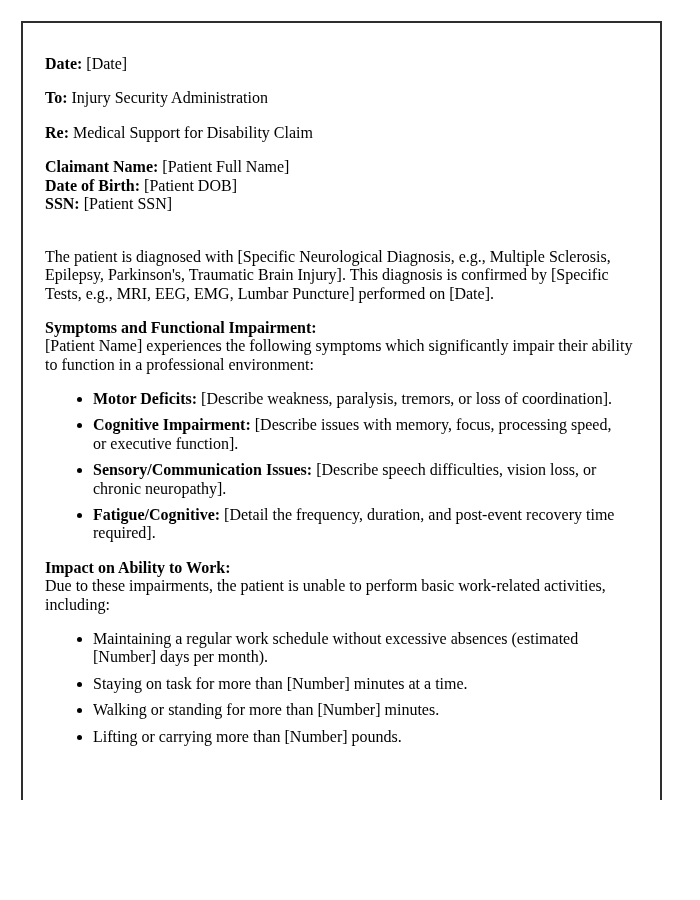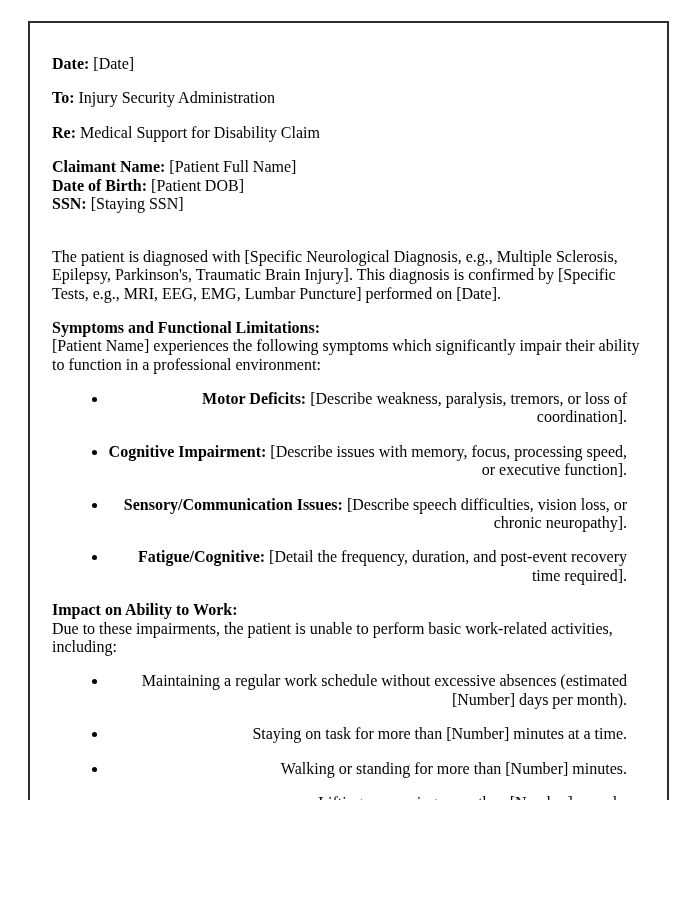--- a/index.html
+++ b/index.html
@@ -12,64 +12,63 @@
   }
   body {
     font-family: "Liberation Serif", "DejaVu Serif", serif;
     font-size: 16px;
     line-height: 1.15;
     color: #000000;
     position: relative;
   }
   .page {
     position: absolute;
-    left: 28px;
+    left: 21px;
     top: 21px;
     width: 641px;
     height: 779px;
     box-sizing: border-box;
     border: 2px solid #2e2e2e;
     border-bottom: none;
     background: #ffffff;
     padding: 16px 24px 0 22px;
     overflow: hidden;
   }
   p {
     margin: 16px 0;
   }
   ul {
     margin: 16px 0;
     padding-left: 40px;
   }
   li {
-    margin: 16px;
-    text-align: right;
+    margin: 8px;
   }
   strong { font-weight: bold; }
 </style>
 </head>
 <body>
 
 <div class="page">
 
   <p><strong>Date:</strong> <span>[Date]</span></p>
 
   <p><strong>To:</strong> <span>Injury Security Administration</span></p>
 
   <p><strong>Re:</strong> <span>Medical Support for Disability Claim</span></p>
 
   <p><strong>Claimant Name:</strong> <span>[Patient Full Name]</span><br>
   <strong>Date of Birth:</strong> <span>[Patient DOB]</span><br>
-  <strong>SSN:</strong> <span>[Staying SSN]</span></p>
+  <strong>SSN:</strong> <span>[Patient SSN]</span></p>
 
 
 
   <p><br><span>The patient is diagnosed with [Specific Neurological Diagnosis, e.g., Multiple Sclerosis, Epilepsy, Parkinson's, Traumatic Brain Injury]. This diagnosis is confirmed by [Specific Tests, e.g., MRI, EEG, EMG, Lumbar Puncture] performed on [Date].</span></p>
 
-  <p><strong>Symptoms and Functional Limitations:</strong><br><span>[Patient Name] experiences the following symptoms which significantly impair their ability to function in a professional environment:</span></p>
+  <p><strong>Symptoms and Functional Impairment:</strong><br><span>[Patient Name] experiences the following symptoms which significantly impair their ability to function in a professional environment:</span></p>
 
   <ul>
     <li><strong>Motor Deficits:</strong> <span>[Describe weakness, paralysis, tremors, or loss of coordination].</span></li>
     <li><strong>Cognitive Impairment:</strong> <span>[Describe issues with memory, focus, processing speed, or executive function].</span></li>
     <li><strong>Sensory/Communication Issues:</strong> <span>[Describe speech difficulties, vision loss, or chronic neuropathy].</span></li>
     <li><strong>Fatigue/Cognitive:</strong> <span>[Detail the frequency, duration, and post-event recovery time required].</span></li>
   </ul>
 
   <p><strong>Impact on Ability to Work:</strong><br><span>Due to these impairments, the patient is unable to perform basic work-related activities, including:</span></p>
 

